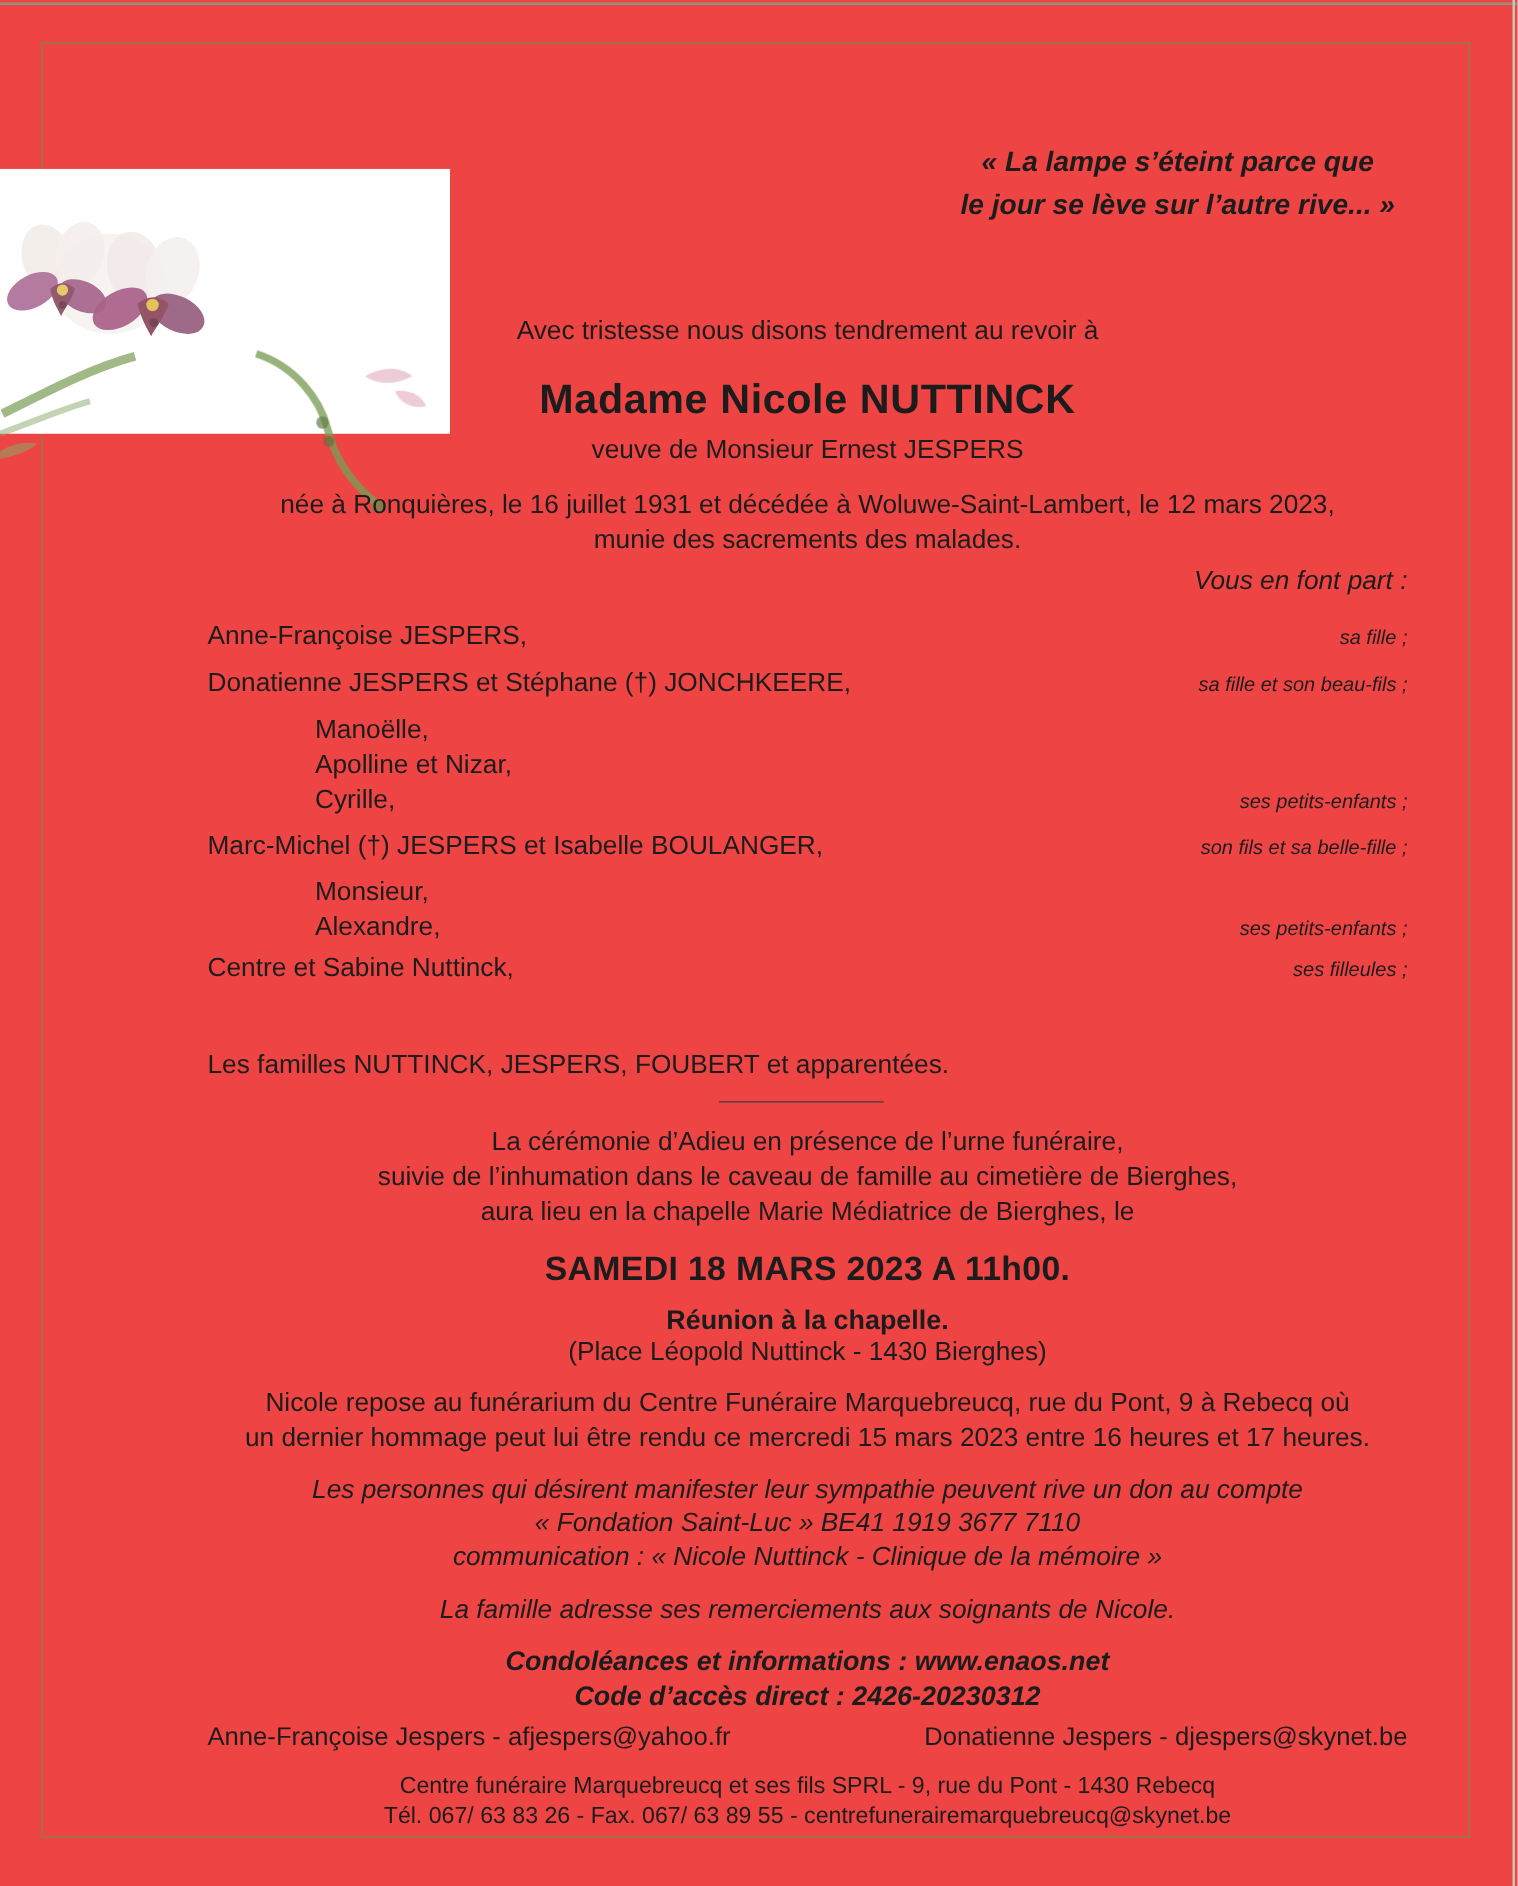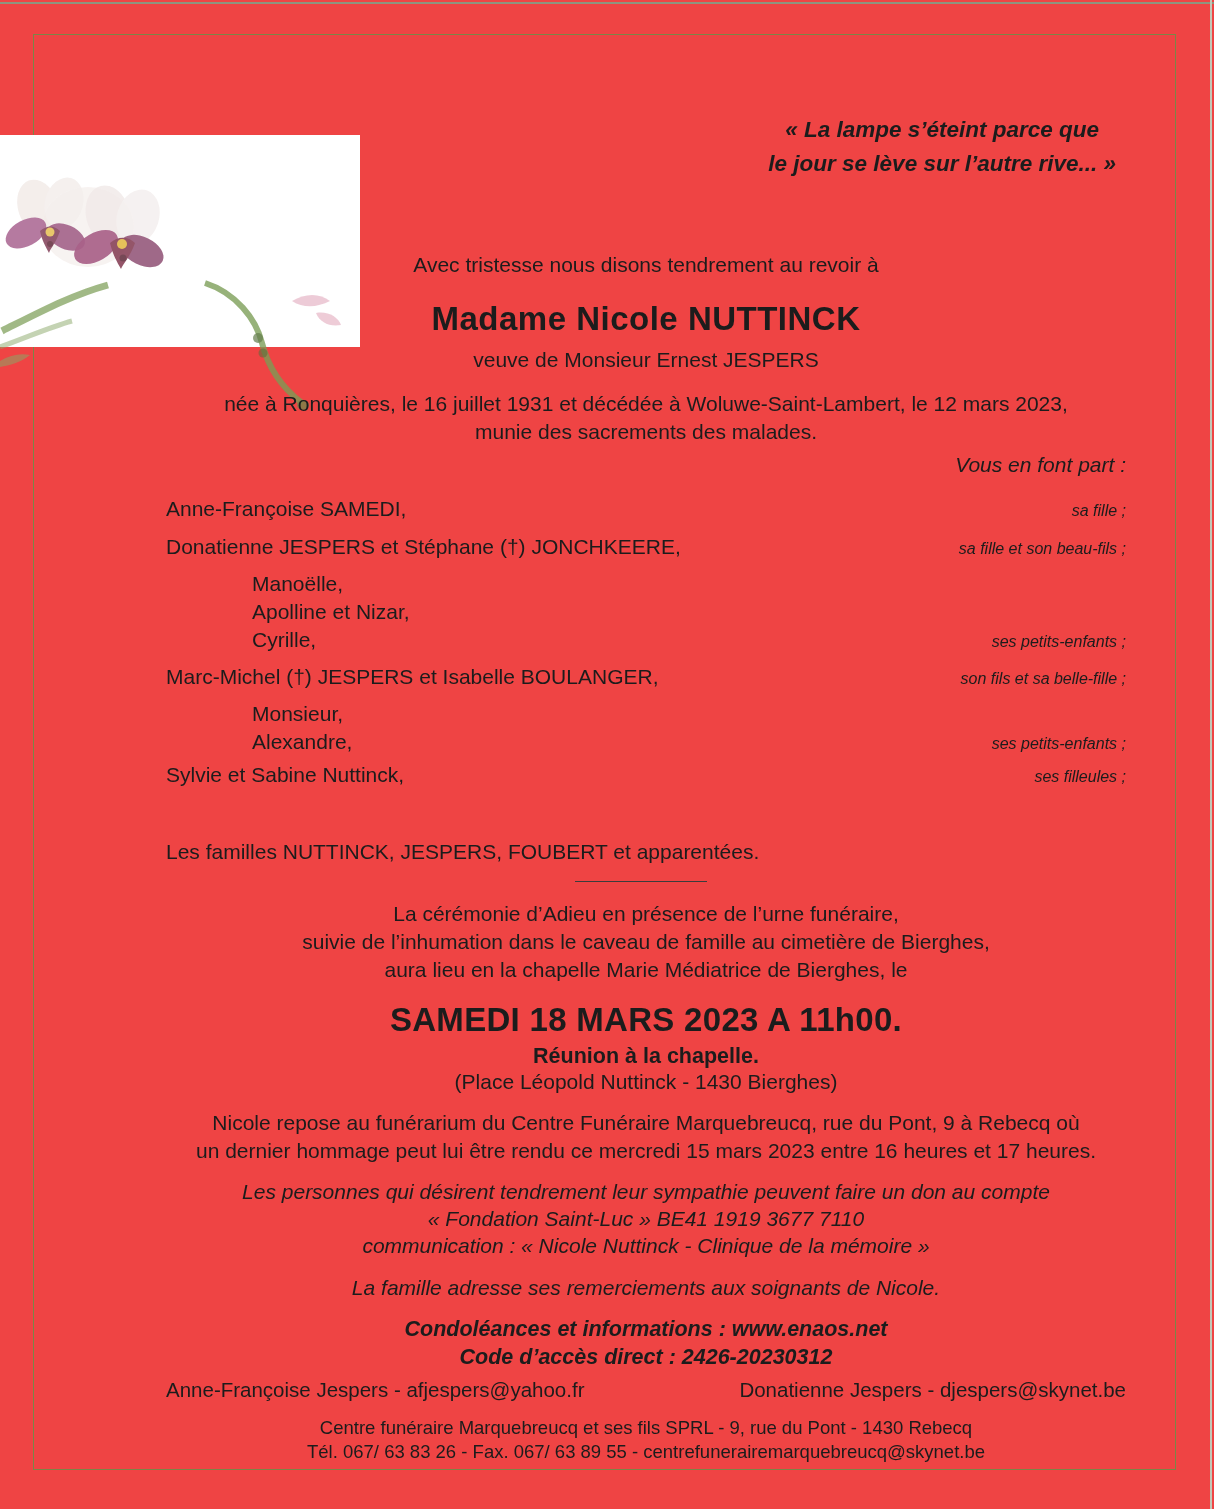--- a/index.html
+++ b/index.html
@@ -16,21 +16,21 @@
     position:absolute;top:113px;right:98px;text-align:center;
     font-style:italic;font-weight:bold;font-size:22.5px;line-height:1.5;
   }
   .line{position:absolute;left:166px;right:88px;font-size:21px;line-height:1.25;}
   .center{text-align:center;}
   .row{display:flex;justify-content:space-between;align-items:baseline;}
   .rel{font-style:italic;font-size:16px;white-space:nowrap;}
   .ind{padding-left:86px;}
   .it{font-style:italic;}
   .title{font-size:33px;font-weight:bold;letter-spacing:.5px;}
-  .date{font-size:33px;font-weight:bold;letter-spacing:.3px;}
+  .date{font-size:27px;font-weight:bold;letter-spacing:.3px;}
   .meeting{font-size:21.5px;font-weight:bold;}
   .bolditalic{font-weight:bold;font-style:italic;font-size:21.5px;}
   .sm{font-size:18.5px;}
   .divider{position:absolute;left:575px;top:881px;width:132px;height:0;border-top:1.5px solid #3c3c3c;}
 </style>
 </head>
 <body>
 
 <div class="page">
 
@@ -82,21 +82,21 @@
 
   <div class="line center" style="top:252px;">Avec tristesse nous disons tendrement au revoir à</div>
   <div class="line center title" style="top:298px;">Madame Nicole NUTTINCK</div>
   <div class="line center" style="top:347px;">veuve de Monsieur Ernest JESPERS</div>
   <div class="line center" style="top:391px;">née à Ronquières, le 16 juillet 1931 et décédée à Woluwe-Saint-Lambert, le 12 mars 2023,</div>
   <div class="line center" style="top:419px;">munie des sacrements des malades.</div>
 
   <div class="line it ind" style="top:452px;text-align:right;">Vous en font part :</div>
 
   <div class="line row" style="top:496px;">
-    <span>Anne-Françoise SAMEDI,</span>
+    <span>Anne-Françoise JESPERS,</span>
     <span class="rel">sa fille ;</span>
   </div>
   <div class="line row" style="top:571px;">
     <span class="ind">Manoëlle,</span>
     <span class="rel"></span>
   </div>
   <div class="line row" style="top:534px;">
     <span>Donatienne JESPERS et Stéphane (†) JONCHKEERE,</span>
     <span class="rel">sa fille et son beau-fils ;</span>
   </div>
@@ -114,41 +114,41 @@
   </div>
   <div class="line row" style="top:701px;">
     <span class="ind">Monsieur,</span>
     <span class="rel"></span>
   </div>
   <div class="line row" style="top:729px;">
     <span class="ind">Alexandre,</span>
     <span class="rel">ses petits-enfants ;</span>
   </div>
   <div class="line row" style="top:762px;">
-    <span>Sylvie et Sabine Nuttinck,</span>
+    <span>Centre et Sabine Nuttinck,</span>
     <span class="rel">ses filleules ;</span>
   </div>
   <div class="line row" style="top:839px;">
     <span>Les familles NUTTINCK, JESPERS, FOUBERT et apparentées.</span>
     <span class="rel"></span>
   </div>
 
   <div class="divider"></div>
 
   <div class="line center" style="top:901px;">La cérémonie d’Adieu en présence de l’urne funéraire,</div>
   <div class="line center" style="top:929px;">suivie de l’inhumation dans le caveau de famille au cimetière de Bierghes,</div>
   <div class="line center" style="top:957px;">aura lieu en la chapelle Marie Médiatrice de Bierghes, le</div>
   <div class="line center date" style="top:999px;">SAMEDI 18 MARS 2023 A 11h00.</div>
   <div class="line center meeting" style="top:1043px;">Réunion à la chapelle.</div>
   <div class="line center" style="top:1069px;">(Place Léopold Nuttinck - 1430 Bierghes)</div>
 
   <div class="line center" style="top:1110px;">Nicole repose au funérarium du Centre Funéraire Marquebreucq, rue du Pont, 9 à Rebecq où</div>
   <div class="line center" style="top:1138px;">un dernier hommage peut lui être rendu ce mercredi 15 mars 2023 entre 16 heures et 17 heures.</div>
 
-  <div class="line center it" style="top:1179px;">Les personnes qui désirent tendrement leur sympathie peuvent faire un don au compte</div>
+  <div class="line center it" style="top:1179px;">Les personnes qui désirent manifester leur sympathie peuvent rive un don au compte</div>
   <div class="line center it" style="top:1206px;">« Fondation Saint-Luc » BE41 1919 3677 7110</div>
   <div class="line center it" style="top:1233px;">communication : « Nicole Nuttinck - Clinique de la mémoire »</div>
   <div class="line center it" style="top:1275px;">La famille adresse ses remerciements aux soignants de Nicole.</div>
 
   <div class="line center bolditalic" style="top:1316px;">Condoléances et informations : www.enaos.net</div>
   <div class="line center bolditalic" style="top:1344px;">Code d’accès direct : 2426-20230312</div>
 
   <div class="line row" style="top:1377px;font-size:20.5px;">
     <span>Anne-Françoise Jespers - afjespers@yahoo.fr</span>
     <span>Donatienne Jespers - djespers@skynet.be</span>

